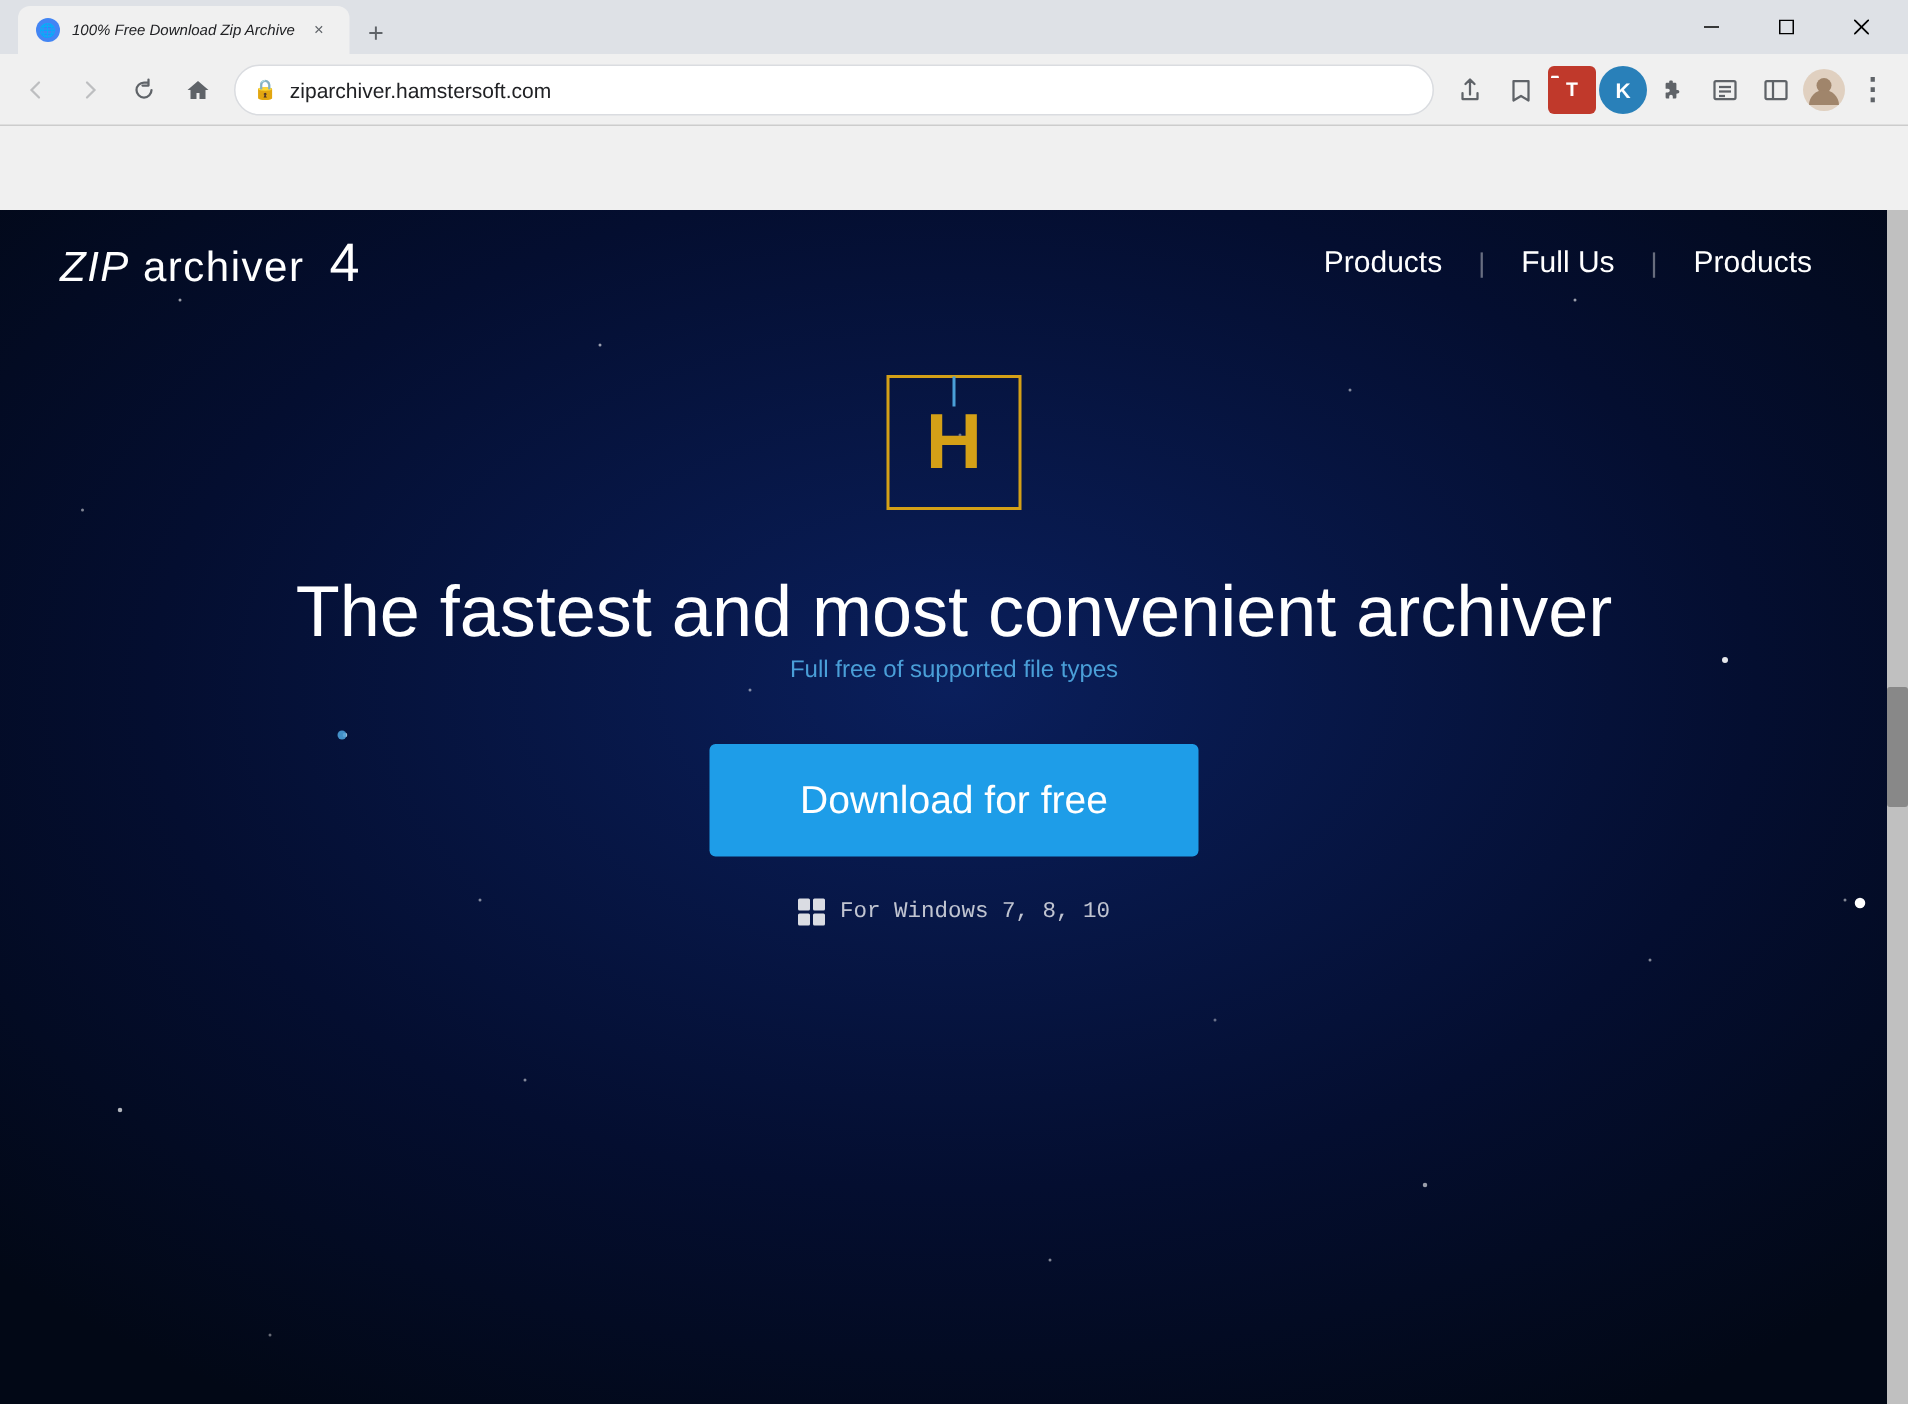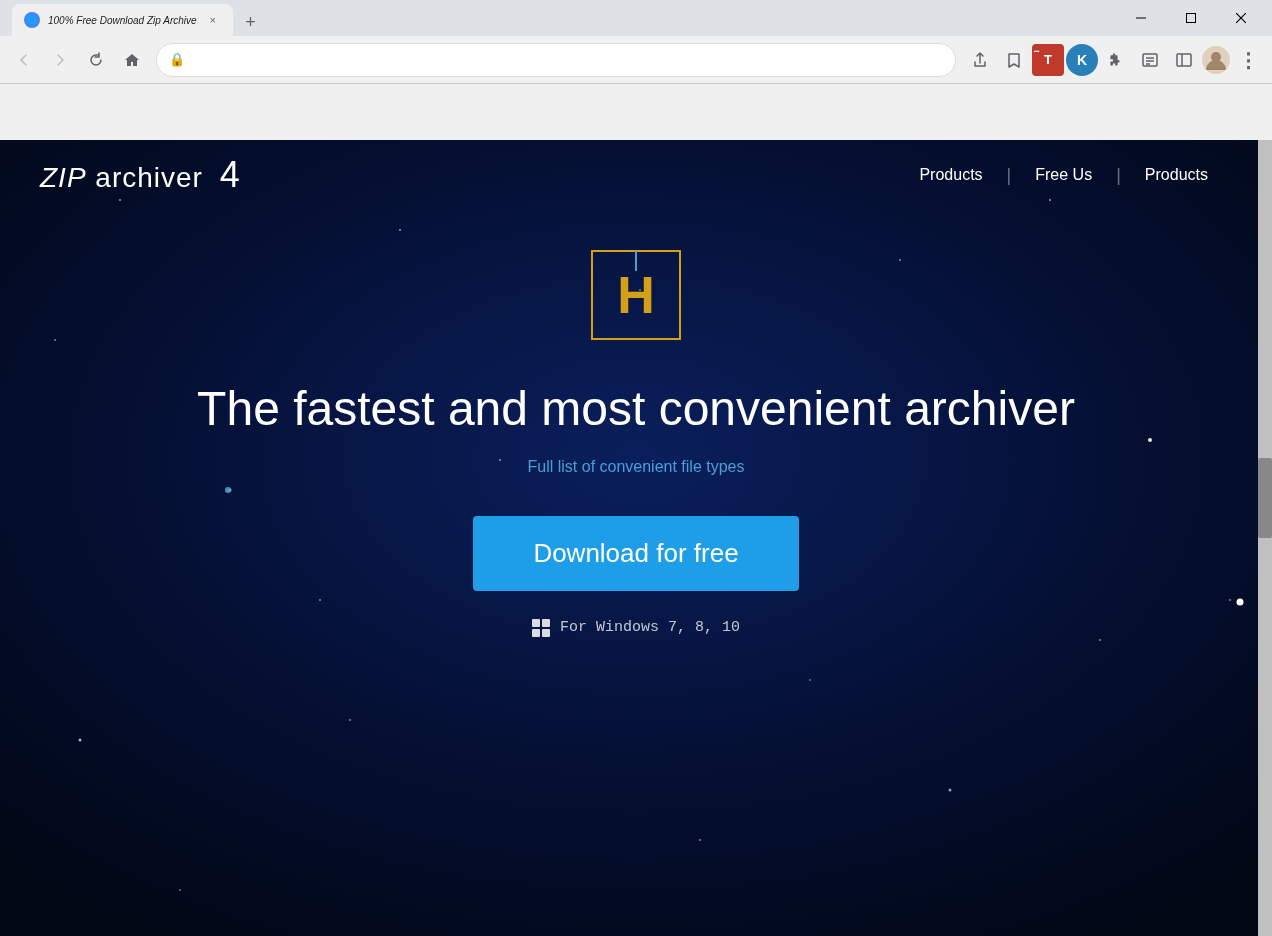--- a/index.html
+++ b/index.html
@@ -213,21 +213,21 @@
     }
 
     .nav-links {
       display: flex;
       align-items: center;
       gap: 0;
     }
 
     .nav-link {
       color: white;
-      font-size: 16px;
+      font-size: 20px;
       text-decoration: none;
       padding: 0 24px;
       cursor: pointer;
     }
 
     .nav-sep {
       color: rgba(255,255,255,0.4);
       font-size: 18px;
     }
 
@@ -268,21 +268,20 @@
       font-size: 52px;
       font-weight: 700;
       color: #d4a017;
       font-family: Arial, sans-serif;
     }
 
     .hero-title {
       font-size: 48px;
       font-weight: 400;
       color: white;
-      margin-bottom: 20px;
       line-height: 1.2;
     }
 
     .hero-subtitle {
       font-size: 22px;
       font-weight: 300;
       color: rgba(255,255,255,0.85);
       margin-bottom: 20px;
     }
 
@@ -405,20 +404,21 @@
           <path d="M13 8A5 5 0 1 1 8 3h3M11 1v4h-4" stroke-linecap="round" stroke-linejoin="round"></path>
         </svg>
     </div>
     <div class="nav-btn">
       <svg width="16" height="16" viewBox="0 0 16 16" fill="#5f6368">
           <path d="M8 2L1 8h2v6h4v-4h2v4h4V8h2L8 2z"></path>
         </svg>
     </div>
     <div class="address-bar-container">
       <span class="address-lock">🔒</span>
+      <span class="address-text">ziparchiver.hamstersoft.com</span>
     </div>
     <div class="browser-actions">
       <div class="browser-action-btn">
         <svg width="16" height="16" viewBox="0 0 16 16" fill="none" stroke="#5f6368" stroke-width="1.5">
             <path d="M8 2v9M5 4l3-3 3 3M3 10v4h10v-4" stroke-linecap="round" stroke-linejoin="round"></path>
           </svg>
       </div>
       <div class="browser-action-btn">
         <svg width="16" height="16" viewBox="0 0 16 16" fill="none" stroke="#5f6368" stroke-width="1.5">
             <path d="M3 2h10v13l-5-3-5 3V2z" stroke-linejoin="round"></path>
@@ -500,32 +500,32 @@
 
   <nav class="site-nav">
     <div class="site-logo">
       <span style="font-style:italic;font-weight:300;">ZIP</span>
       <span style="font-weight:400;"> archiver</span>
       <span style="font-weight:200;font-size:36px;margin-left:8px;">4</span>
     </div>
     <div class="nav-links">
       <span class="nav-link">Products</span>
       <span class="nav-sep">|</span>
-      <span class="nav-link">Free Us</span>
+      <span class="nav-link">Full Us</span>
       <span class="nav-sep">|</span>
       <span class="nav-link">Products</span>
     </div>
   </nav>
 
   <div class="hero">
     <div class="hero-logo-box">
       <span class="hero-logo-letter">H</span>
     </div>
     <h1 class="hero-title">The fastest and most convenient archiver</h1>
-    <a class="hero-link">Full list of convenient file types</a>
+    <a class="hero-link">Full free of supported file types</a>
     <button class="download-btn">Download for free</button>
     <div class="win-info">
       <div class="win-icon">
         <div class="win-icon-quad">
           <div></div>
           <div></div>
           <div></div>
           <div></div>
         </div>
       </div>

